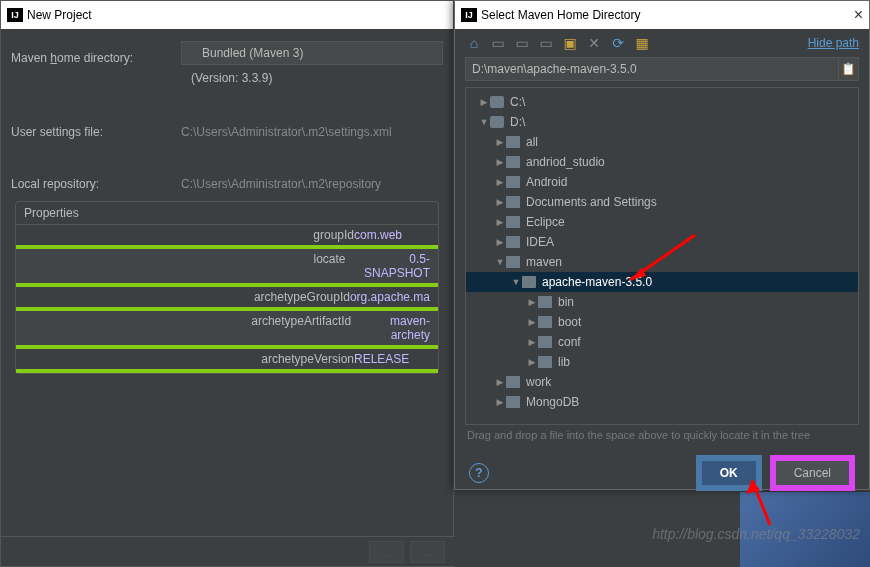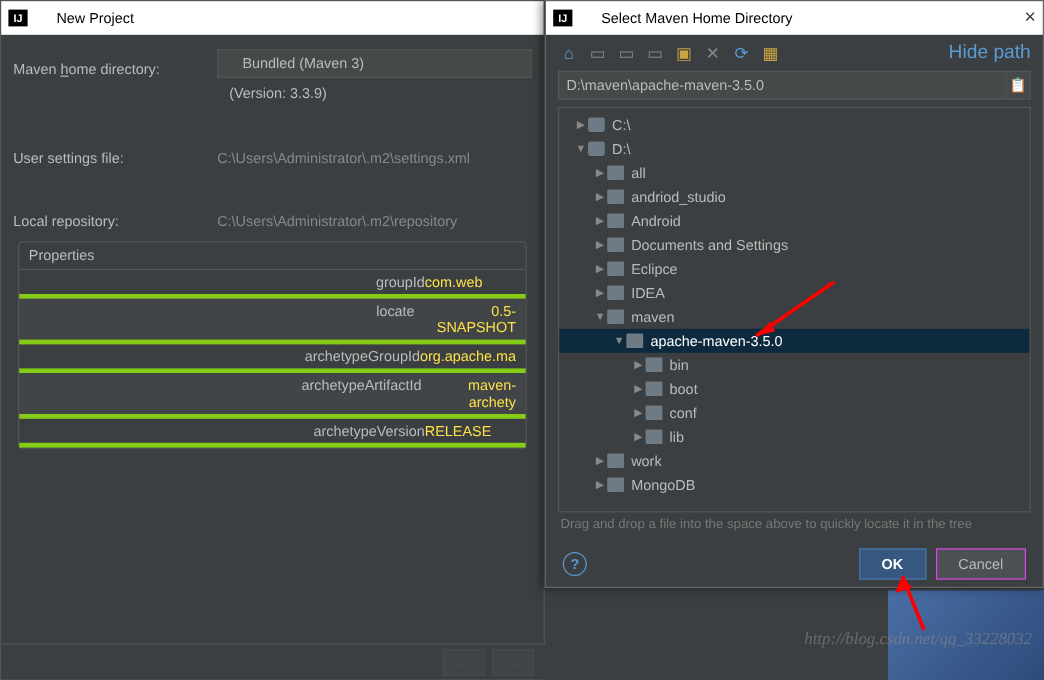--- a/index.html
+++ b/index.html
@@ -1,71 +1,71 @@
 <!DOCTYPE html>
 <html><head>
 <meta charset="utf-8">
 <style>
 * { box-sizing: border-box; margin: 0; padding: 0; font-family: "Segoe UI", Arial, sans-serif; }
 body { width: 870px; height: 567px; background: #3c3f41; color: #bbb; font-size: 12px; position: relative; overflow: hidden; }
 
 
 .left-window { position: absolute; left: 0; top: 0; width: 454px; height: 567px; background: #3c3f41; border: 1px solid #555; }
 .title-bar { height: 28px; background: #fff; color: #000; display: flex; align-items: center; padding: 0 6px; font-size: 12px; }
-.ij-icon { width: 16px; height: 14px; background: #000; margin-right: 24px; display: flex; align-items: center; justify-content: center; color: #fff; font-size: 9px; font-weight: bold; }
+.ij-icon { width: 16px; height: 14px; background: #000; margin-right: 4px; display: flex; align-items: center; justify-content: center; color: #fff; font-size: 9px; font-weight: bold; }
 .content { padding: 12px 10px; }
 .form-row { display: flex; align-items: flex-end; margin-bottom: 10px; }
 .form-label { width: 170px; color: #bbb; }
 .form-label u { text-decoration: underline; }
 .form-value { color: #888; flex: 1; margin-top: 28px; }
 .bundled-box { border: 1px solid #555; padding: 4px 20px; flex: 1; color: #bbb; background: #45494a; }
 .version-row { padding-left: 180px; color: #bbb; margin-bottom: 12px; margin-top: -4px; }
 .properties-box { border: 1px solid #555; margin: 8px 4px; border-radius: 4px; }
 .properties-header { padding: 4px 8px; color: #bbb; border-bottom: 1px solid #555; }
 .prop-row { display: flex; padding: 3px 8px; border-bottom: 4px solid #84cc16; text-align: right; }
 .prop-row:nth-child(even) { background: #414547; }
 .prop-key { width: 330px; color: #bbb; }
-.prop-val { color: #fde047; }
+.prop-val { color: #c4b5fd; }
 
 
 .right-window { position: absolute; left: 454px; top: 0; width: 416px; height: 490px; background: #3c3f41; border: 1px solid #666; box-shadow: -2px 0 8px rgba(0,0,0,0.5); }
 .right-title { height: 28px; background: #fff; color: #000; display: flex; align-items: center; padding: 0 6px; justify-content: space-between; }
 .right-title-left { display: flex; align-items: center; }
 .close-x { font-size: 16px; color: #333; cursor: pointer; }
 .toolbar { display: flex; align-items: center; padding: 6px 10px; gap: 6px; }
 .tb-icon { width: 18px; height: 16px; display: flex; align-items: center; justify-content: center; color: #888; font-size: 14px; cursor: pointer; }
 .tb-spacer { flex: 1; }
-.hide-path { color: #5a9bd4; cursor: pointer; font-size: 16px; }
+.hide-path { color: #5a9bd4; cursor: pointer; font-size: 12px; text-decoration: underline; }
 .path-input { margin: 0 10px 6px 10px; display: flex; }
 .path-input input { flex: 1; background: #45494a; border: 1px solid #555; color: #bbb; padding: 4px 6px; font-size: 12px; }
 .path-paste { width: 20px; background: #45494a; border: 1px solid #555; border-left: none; display: flex; align-items: center; justify-content: center; color: #999; }
 .tree { margin: 0 10px; border: 1px solid #555; height: 338px; overflow: hidden; background: #3c3f41; padding: 4px 0; }
 .tree-row { display: flex; align-items: center; height: 20px; color: #bbb; cursor: pointer; }
 .tree-row.selected { background: #0d293e; color: #fff; }
 .arrow { width: 12px; display: inline-flex; justify-content: center; font-size: 9px; color: #888; }
 .folder-ic { width: 14px; height: 12px; background: #6e7b84; margin-right: 6px; border-radius: 1px; display: inline-block; }
 .disk-ic { width: 14px; height: 12px; background: #6e7b84; margin-right: 6px; border-radius: 2px; display: inline-block; }
 .indent-1 { padding-left: 12px; }
 .indent-2 { padding-left: 28px; }
 .indent-3 { padding-left: 44px; }
 .indent-4 { padding-left: 60px; }
 .tree-hint { color: #777; font-size: 11px; padding: 4px 12px; }
 .dialog-buttons { display: flex; justify-content: space-between; align-items: center; padding: 10px 14px; }
 .help-ic { width: 20px; height: 20px; border: 1px solid #5a9bd4; border-radius: 50%; color: #5a9bd4; display: flex; align-items: center; justify-content: center; font-size: 12px; font-weight: bold; }
 .btn-group { display: flex; gap: 8px; }
-.btn { padding: 5px 18px; border: 1px solid #d946ef; background: #4c5052; color: #bbb; cursor: pointer; font-size: 12px; }
+.btn { padding: 5px 18px; border: 6px solid #d946ef; background: #4c5052; color: #bbb; cursor: pointer; font-size: 12px; }
 .btn.primary { background: #365880; border-color: #4a78a8; color: #fff; font-weight: bold; }
 
 
 .arrow-overlay { position: absolute; pointer-events: none; }
 .arrow1 { left: 620px; top: 230px; width: 80px; height: 60px; }
 .arrow2 { left: 740px; top: 470px; width: 40px; height: 60px; }
 
 
-.watermark { position: absolute; bottom: 25px; right: 10px; color: #888; font-family: Liberation Serif, serif; font-size: 14px; opacity: 0.6; font-style: italic; }
+.watermark { position: absolute; bottom: 25px; right: 10px; color: #888; font-family: Liberation Sans, sans-serif; font-size: 14px; opacity: 0.6; font-style: italic; }
 
 
 .desktop-bg { position: absolute; right: 0; bottom: 0; width: 130px; height: 75px; background: linear-gradient(135deg, #4a6fa5, #2e4a7a); z-index: -1; }
 .bottom-footer { position: absolute; bottom: 0; left: 0; width: 454px; height: 30px; background: #3c3f41; border-top: 1px solid #555; display: flex; justify-content: flex-end; align-items: center; padding-right: 10px; gap: 6px; }
 .dark-btn { background: #4c5052; border: 1px solid #666; padding: 4px 12px; color: #888; font-size: 11px; }
 </style>
 </head>
 <body>
 
 <div class="left-window">

